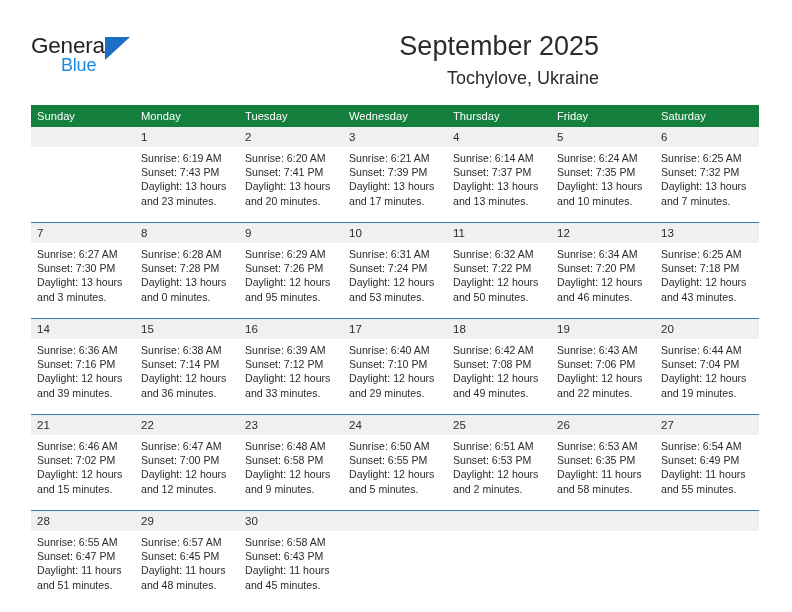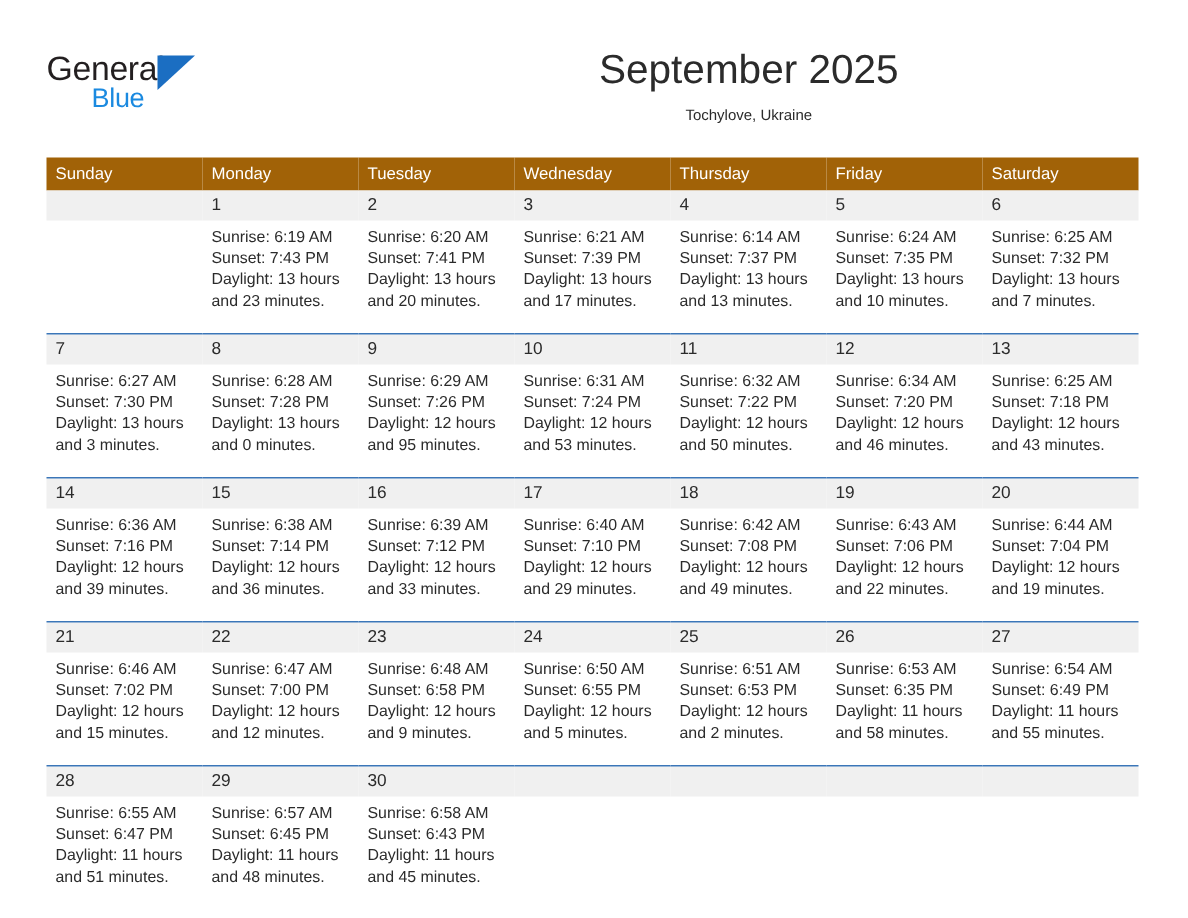--- a/index.html
+++ b/index.html
@@ -61,48 +61,48 @@
     font-size: 18px;
     letter-spacing: -0.2px;
     color: #1b8ae0;
     font-family: "Liberation Sans", sans-serif;
   }
 
   .title-block {
     position: absolute;
     right: 33px;
     top: 30px;
-    text-align: center;
+    text-align: right;
   }
   .month-title {
     font-size: 27px;
     font-weight: normal;
     color: #2b2b2b;
     line-height: 32px;
     white-space: nowrap;
   }
   .location {
-    font-size: 10px;
+    font-size: 18px;
     color: #2b2b2b;
     line-height: 20px;
     margin-top: 6px;
     white-space: nowrap;
   }
 
   
   .calendar {
     position: absolute;
     left: 31px;
     top: 105px;
     width: 728px;
     border-collapse: collapse;
     table-layout: fixed;
   }
   .calendar th {
-    background: #a16207;
+    background: #15803d;
     color: #ffffff;
     font-size: 11.2px;
     font-weight: normal;
     text-align: left;
     padding: 5px 0 5px 6px;
     height: 11px;
     border: none;
   }
   .calendar td {
     vertical-align: top;

